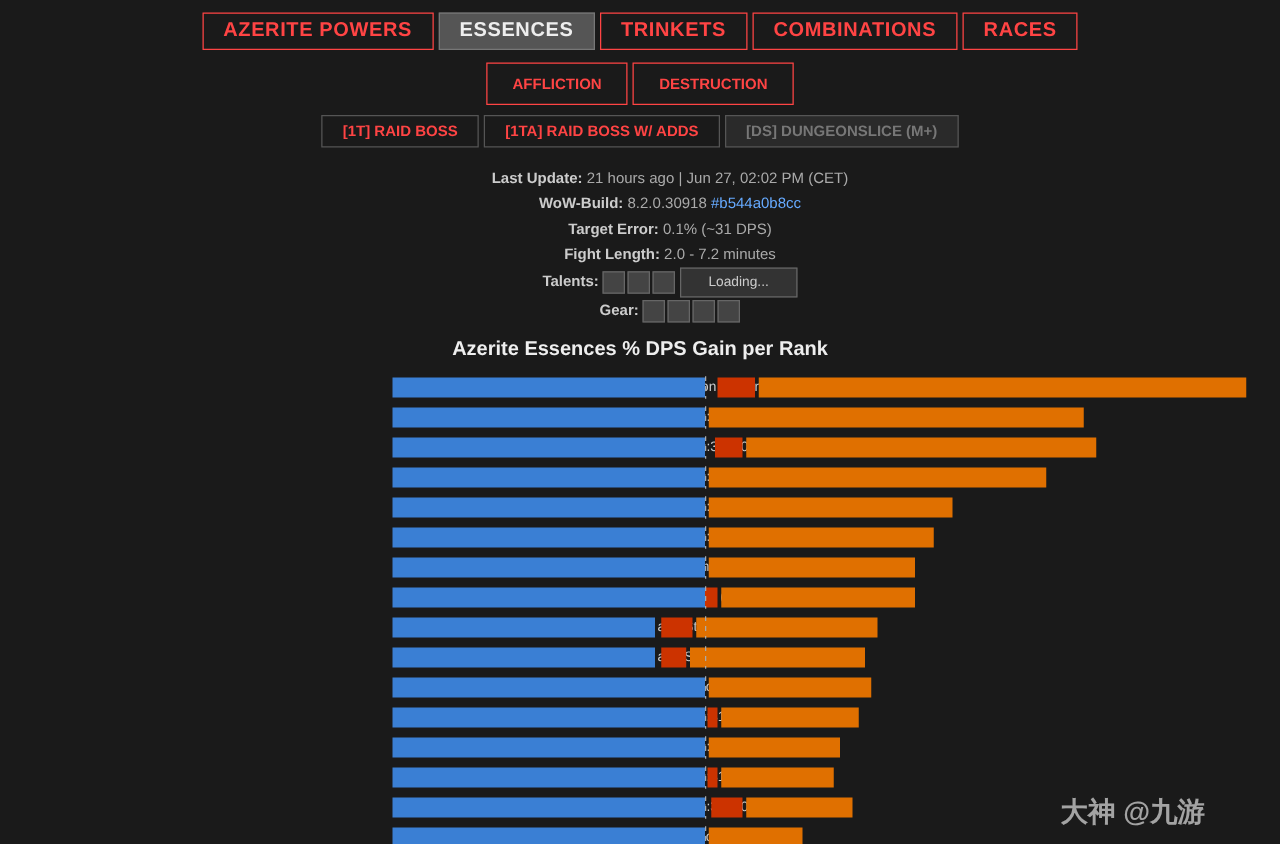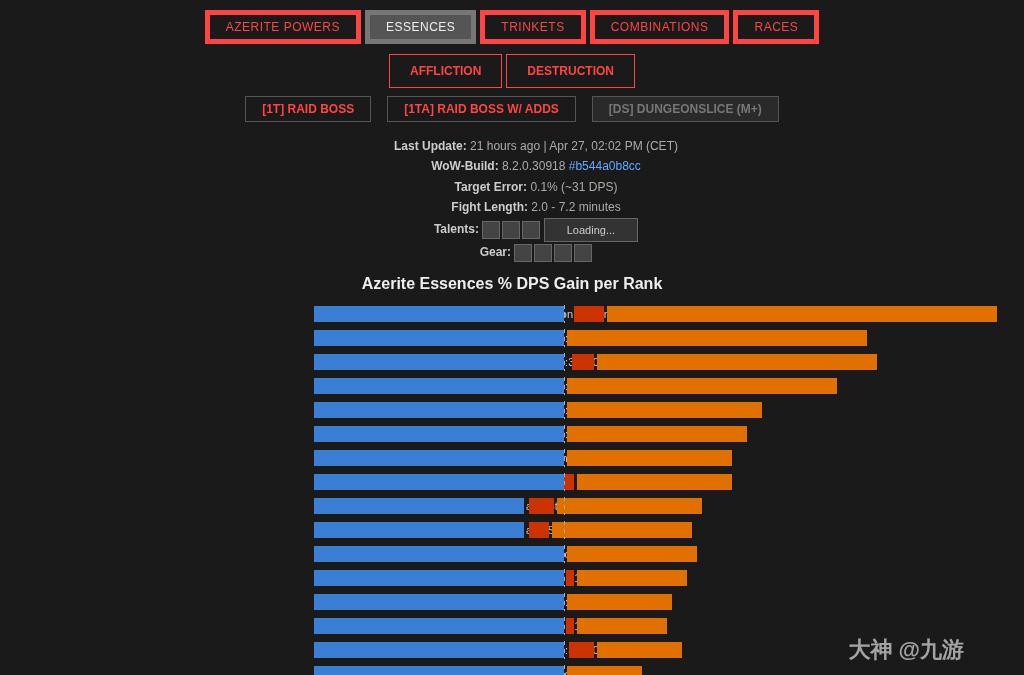--- a/index.html
+++ b/index.html
@@ -13,24 +13,24 @@
       overflow: hidden;
     }
     .top-nav {
       display: flex;
       justify-content: center;
       gap: 4px;
       padding: 10px 0 6px;
     }
     .nav-btn {
       padding: 5px 16px;
-      font-size: 12px;
-      font-weight: normal;
+      font-size: 16px;
+      font-weight: bold;
       cursor: pointer;
-      border: 5px solid #84cc16;
+      border: 1px solid #84cc16;
       background: #2a2a2a;
       color: #aaa;
       text-transform: uppercase;
       letter-spacing: 0.5px;
     }
     .nav-btn.active {
       background: #555;
       color: #eee;
       border-color: #777;
     }
@@ -61,21 +61,21 @@
       background: #1a1a1a;
     }
     .sub-btn.active-gray {
       background: #555;
       color: #eee;
       border-color: #777;
     }
     .boss-nav {
       display: flex;
       justify-content: center;
-      gap: 16px;
+      gap: 4px;
       padding: 4px 0 8px;
     }
     .boss-btn {
       padding: 5px 16px;
       font-size: 12px;
       font-weight: bold;
       cursor: pointer;
       border: 1px solid #555;
       background: #1a1a1a;
       color: #ff4444;
@@ -211,21 +211,21 @@
 
 <div class="boss-nav">
   <button class="boss-btn">[1T] RAID BOSS</button>
   <button class="boss-btn">[1TA] RAID BOSS W/ ADDS</button>
   <button class="boss-btn inactive">[DS] DUNGEONSLICE (M+)</button>
 </div>
 
 <div class="info-section">
   <div>
     <span class="label">Last Update:</span>
-    <span>21 hours ago | Apr 27, 02:02 PM (CET)</span>
+    <span>21 hours ago | Jun 27, 02:02 PM (CET)</span>
   </div>
   <div>
     <span class="label">WoW-Build:</span>
     <span>8.2.0.30918</span>
     <span class="link">#b544a0b8cc</span>
   </div>
   <div>
     <span class="label">Target Error:</span>
     <span>0.1% (~31 DPS)</span>
   </div>

